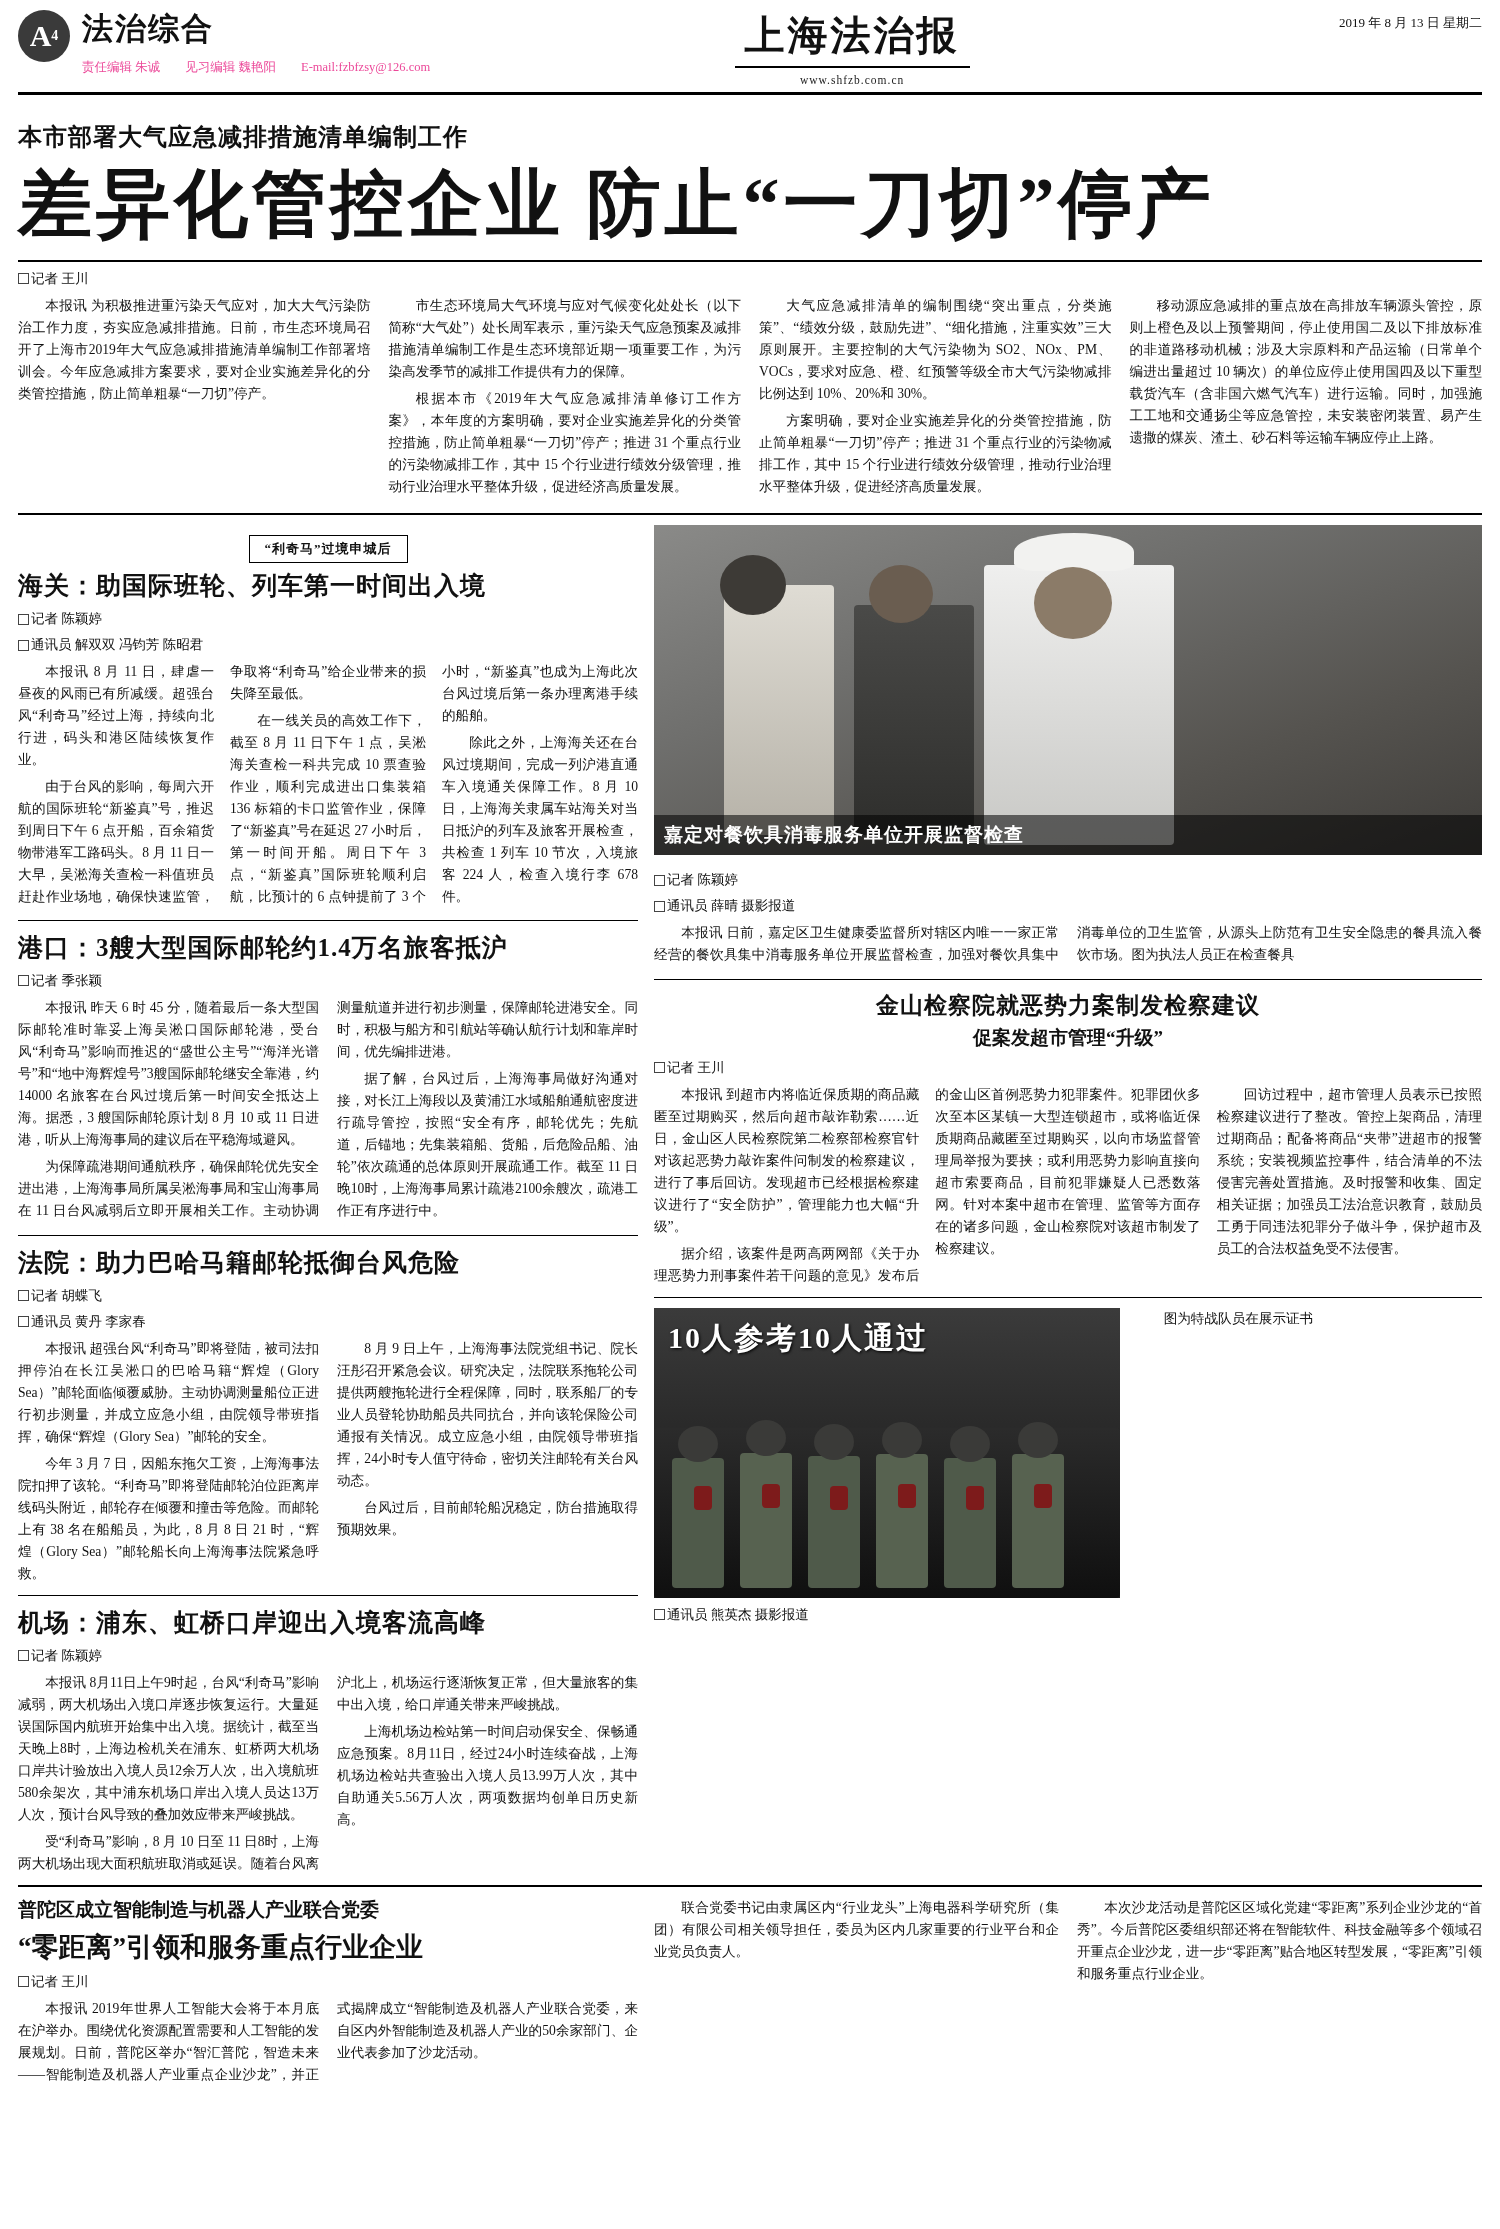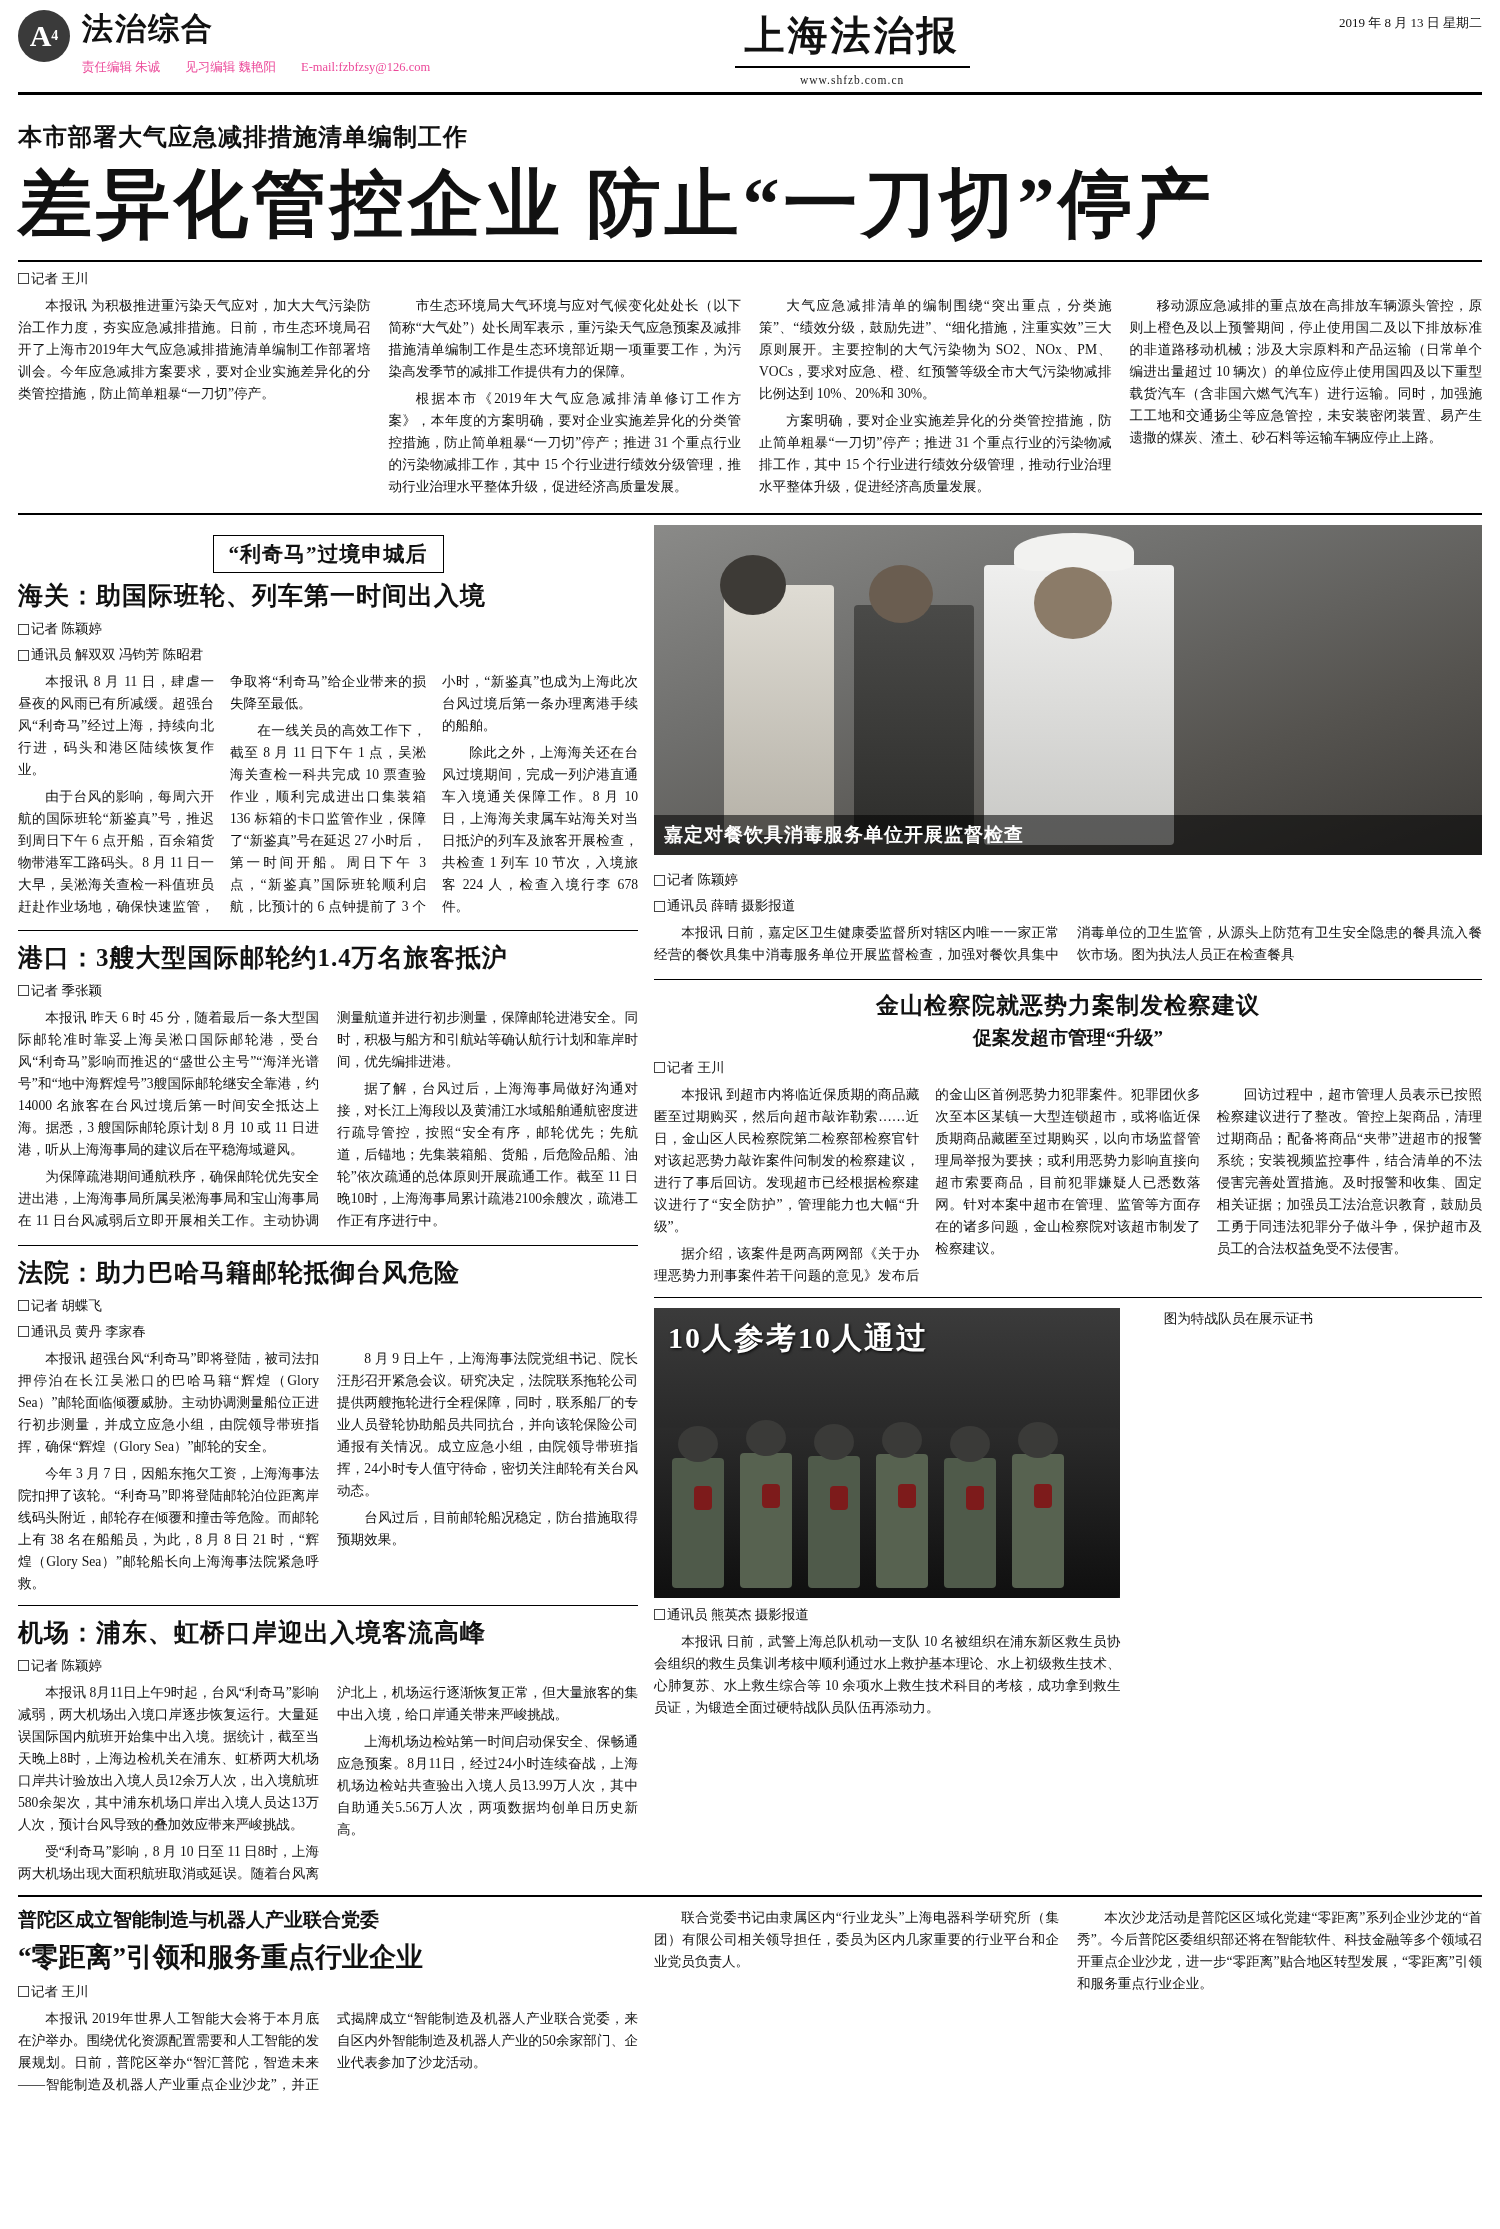--- a/index.html
+++ b/index.html
@@ -61,21 +61,21 @@
   .lead-cols { display:flex; gap:18px; }
   .lead-cols .col { flex:1; }
 
   .sec-head { font-size:25px; font-weight:bold; letter-spacing:1px; margin:6px 0 4px; }
   .sec-head .tag { }
   .sub-head { font-size:19px; font-weight:bold; text-align:center; margin:4px 0 6px;}
 
   .center-banner { text-align:center; margin:10px 0 4px; }
   .center-banner span {
     display:inline-block; border:1px solid #000; padding:4px 15px;
-    font-size:21px; font-weight:bold; letter-spacing:1px;
+    font-size:13px; font-weight:bold; letter-spacing:1px;
   }
 
   
   .main-grid { display:flex; gap:16px; margin-top:6px; }
   .col-left { width:620px; }
   .col-right { flex:1; }
 
   .twocol { column-count:2; column-gap:18px; }
   .threecol { column-count:3; column-gap:16px; }
 
@@ -322,21 +322,20 @@
             <div class="fig" style="left:244px;top:176px;width:18px;height:24px;background:#7d1b1b;"></div>
             <div class="fig" style="left:312px;top:178px;width:18px;height:24px;background:#7d1b1b;"></div>
             <div class="fig" style="left:380px;top:176px;width:18px;height:24px;background:#7d1b1b;"></div>
           </div>
           <div class="byline" style="margin-top:8px;">
             <span class="bx">
                 <i class="bbox"></i>
                 <span>通讯员  熊英杰  摄影报道</span>
               </span>
           </div>
-          <p class="body">本报讯  日前，武警上海总队机动一支队 10 名被组织在浦东新区救生员协会组织的救生员集训考核中顺利通过水上救护基本理论、水上初级救生技术、心肺复苏、水上救生综合等 10 余项水上救生技术科目的考核，成功拿到救生员证，为锻造全面过硬特战队员队伍再添动力。</p>
         </div>
         <div style="flex:1;">
           <p class="body">图为特战队员在展示证书</p>
         </div>
       </div>
     </div>
   </div>
 
   <hr class="sep2">
 

